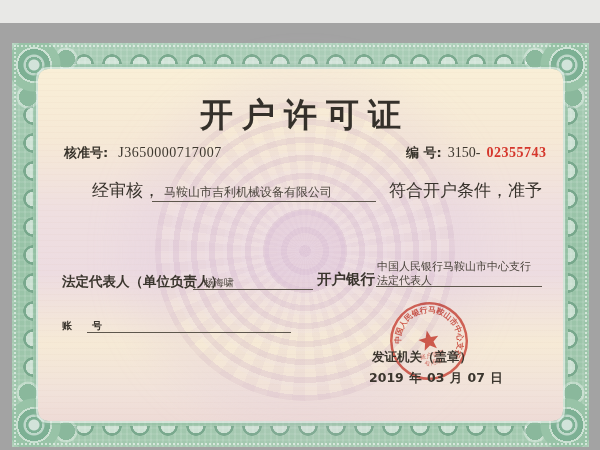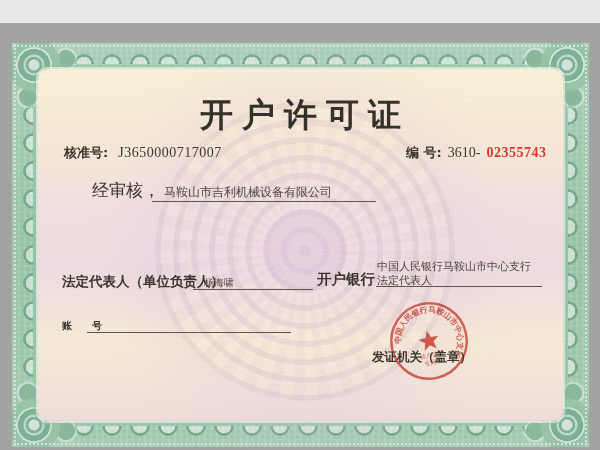--- a/index.html
+++ b/index.html
@@ -101,26 +101,27 @@
     <div class="rosette"></div>
 
     <div class="content">
       <div class="title">开户许可证</div>
 
       <div class="approval">
         <span class="lbl">核准号:</span><span class="val">J3650000717007</span>
       </div>
 
       <div class="serial">
-        <span class="lbl">编 号:</span><span class="val">3610-</span><span class="val red">02355743</span>
+        <span class="lbl">编 号:</span><span class="val">3150-</span><span class="val red">02355743</span>
       </div>
 
       <div class="big review-prefix">经审核，</div>
       <div class="company">马鞍山市吉利机械设备有限公司</div>
       <div class="rule r-company"></div>
+      <div class="big review-suffix">符合开户条件，准予</div>
 
       <div class="lbl legal-label">法定代表人（单位负责人）</div>
       <div class="legal-name">杨海啸</div>
       <div class="rule r-legal"></div>
 
       <div class="lbl bank-label">开户银行</div>
       <div class="bank-lines">
         <div>中国人民银行马鞍山市中心支行</div>
         <div>法定代表人</div>
       </div>
@@ -136,15 +137,16 @@
         </defs>
         <text font-size="9.5" fill="#cf4033" opacity=".9" font-weight="bold">
           <textPath href="#sealArc" startOffset="4">中国人民银行马鞍山市中心支行</textPath>
         </text>
         <path fill="#cf4033" opacity=".9" d="M50,37 L53.23,45.55 L62.36,45.98 L55.23,51.7 L57.64,60.52 L50,55.5 L42.36,60.52 L44.77,51.7 L37.64,45.98 L46.77,45.55 Z"></path>
         <text x="50" y="70" font-size="7.5" text-anchor="middle" fill="#cf4033" opacity=".75">账户管理</text>
         <text x="50" y="79" font-size="7.5" text-anchor="middle" fill="#cf4033" opacity=".75">专用章</text>
       </svg>
 
       <div class="lbl issuer-label">发证机关（盖章）</div>
+      <div class="issue-date">2019 年 03 月 07 日</div>
     </div>
   </div>
 </div>
 
 </body></html>

